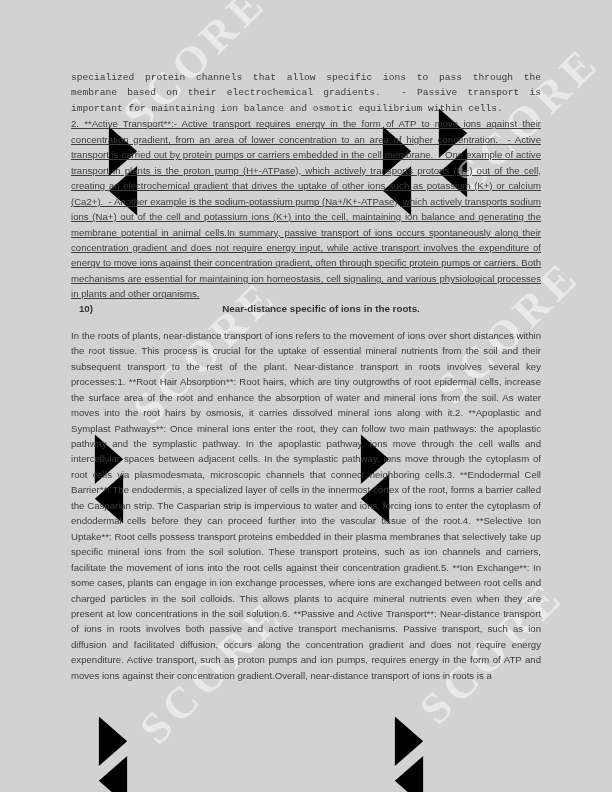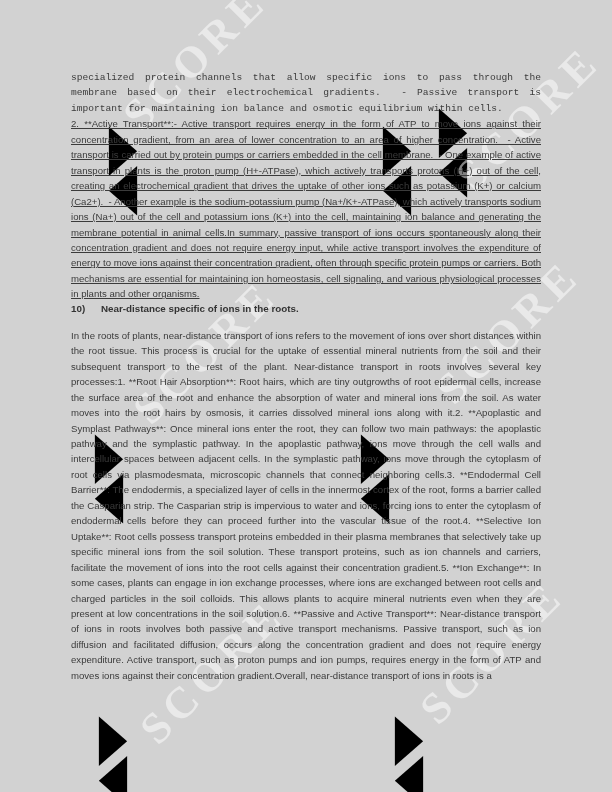--- a/index.html
+++ b/index.html
@@ -46,21 +46,21 @@
   .content p{margin:0;}
   .para-1{margin-bottom:10px;font-family:Liberation Mono, monospace;}
   .para-2{margin-bottom:17px;text-decoration:underline;}
   .section-heading{
     display:flex;
     margin:0 0 13px 0;
     font-weight:bold;
     color:var(--heading-text);
     font-size:9.8px;
     line-height:13px;
-    text-align:left;
+    text-align:center;
   }
   .heading-num{flex:0 0 30px;}
   .heading-title{flex:1;}
 </style>
 </head>
 <body>
 
 <svg width="0" height="0" style="position:absolute" aria-hidden="true">
   <defs>
     <symbol id="sym-logo" viewBox="0 0 100 150">

